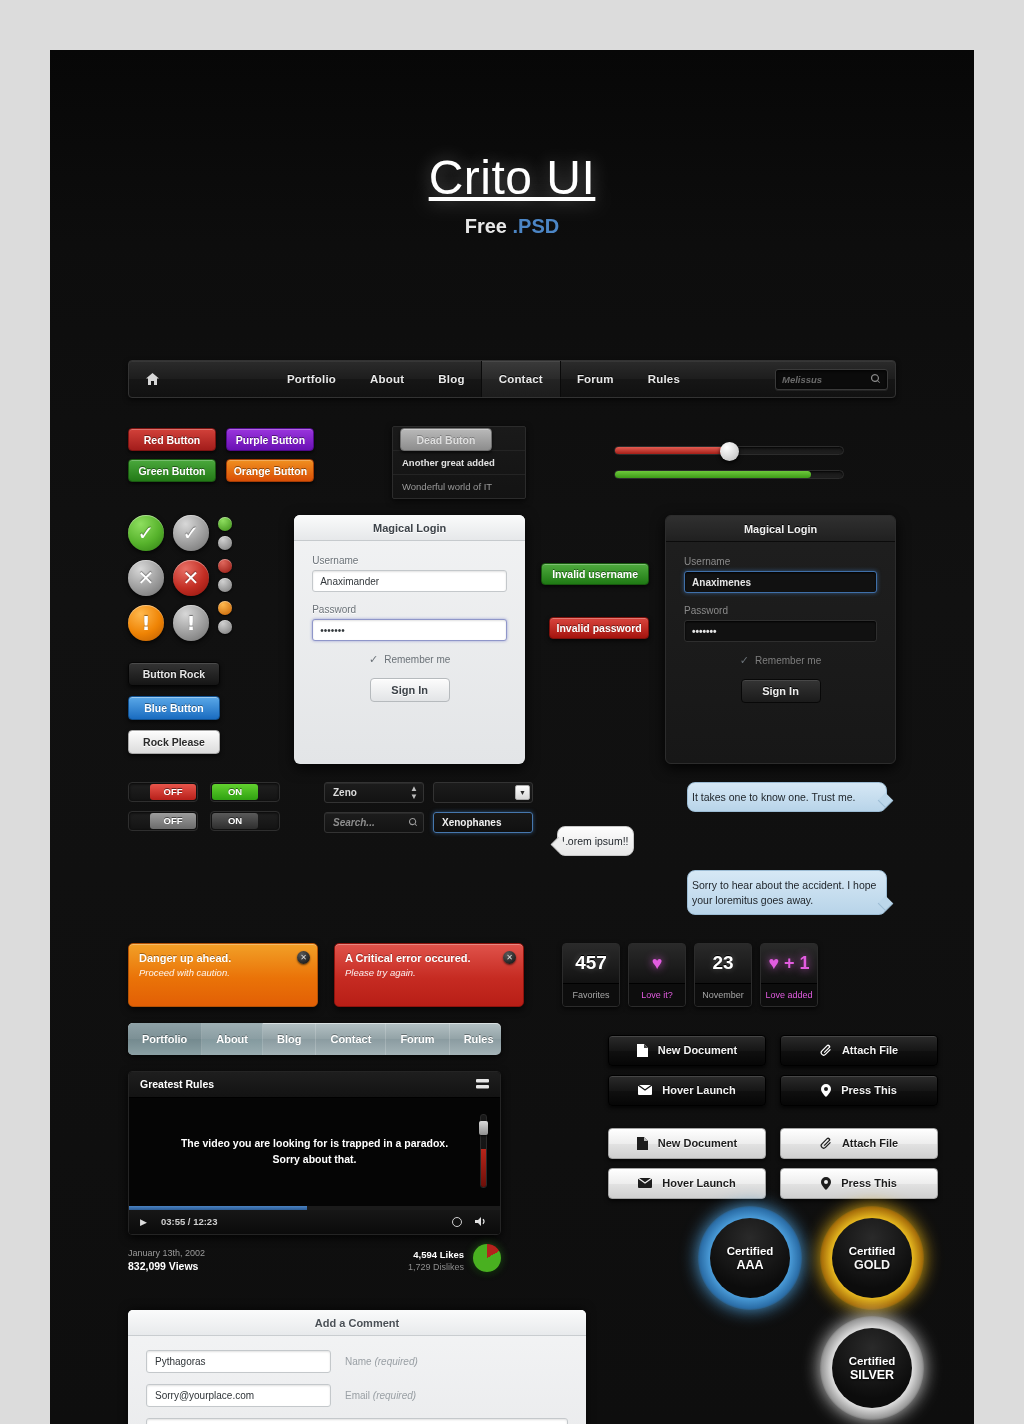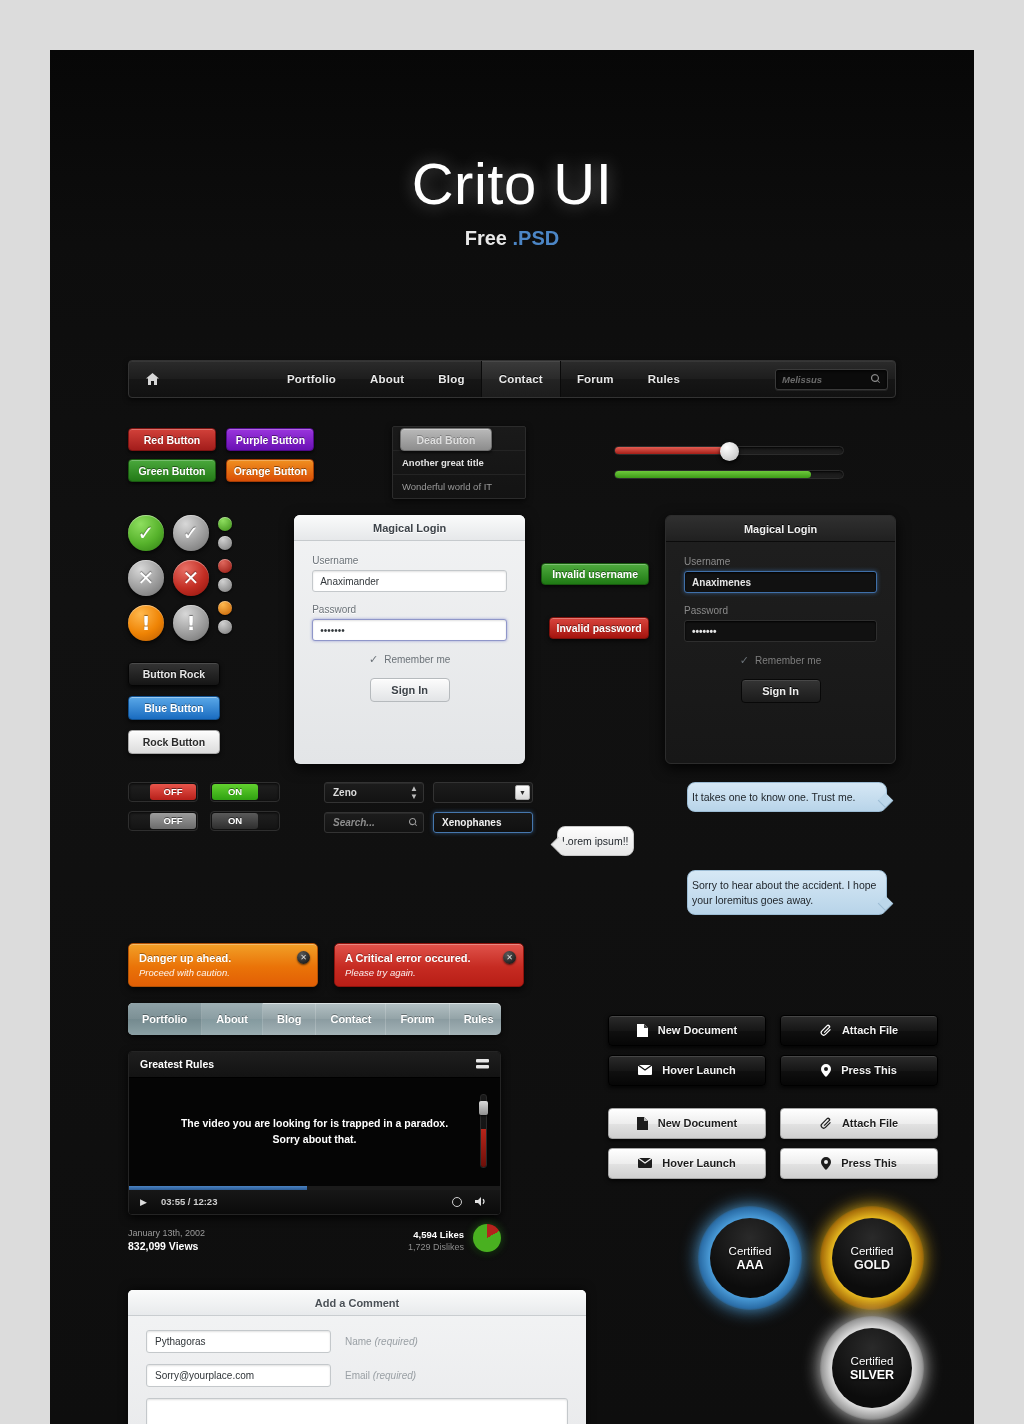--- a/index.html
+++ b/index.html
@@ -12,22 +12,23 @@
     position:relative;
   }
   .canvas {
     position:absolute; left:50px; top:50px; width:924px; height:1374px;
     background:linear-gradient(180deg,#070707 0%,#0d0d0d 14%,#111 40%,#0e0e0e 100%);
     overflow:hidden;
   }
   
   .hero { text-align:center; padding-top:100px; }
   .hero h1 {
-    font-size:58px; font-weight:400; color:#fff; letter-spacing:0.5px;
+    font-size:48px; font-weight:400; color:#fff; letter-spacing:0.5px;
     text-shadow:0 0 18px rgba(255,255,255,0.35);
+    text-decoration:underline;
   }
   .hero .sub { margin-top:10px; font-size:20px; font-weight:bold; color:#e8e8e8; }
   .hero .sub .psd { color:#4c86c6; }
 
   
   .kit { position:absolute; left:78px; top:310px; width:768px; }
 
   
   .navbar {
     height:38px; border-radius:4px; display:flex; align-items:stretch;
@@ -399,21 +400,21 @@
   .badge { position:absolute; width:104px; height:104px; }
   .badge .scallop {
     position:absolute; inset:0; border-radius:50%;
     filter:drop-shadow(0 0 9px currentColor);
   }
   .badge .inner {
     position:absolute; inset:12px; border-radius:50%;
     background:radial-gradient(circle at 50% 25%, #2a2a2a, #0c0c0c 70%);
     display:flex; flex-direction:column; align-items:center; justify-content:center;
   }
-  .badge .bt1 { font-size:11.5px; font-weight:normal; color:#fff; text-shadow:0 1px 2px #000; }
+  .badge .bt1 { font-size:11.5px; font-weight:bold; color:#fff; text-shadow:0 1px 2px #000; }
   .badge .bt2 { font-size:12.5px; font-weight:bold; margin-top:1px; text-shadow:0 1px 2px #000; }
 </style>
 </head>
 <body>
 
 <div class="canvas">
 
   <div class="hero">
     <h1>Crito UI</h1>
     <div class="sub">
@@ -451,21 +452,21 @@
         <br>
         <div class="cbtn green">Green Button</div>
         <div class="cbtn orange">Orange Button</div>
       </div>
       <div style="width:108px;margin-left:-182px;margin-top:0;position:relative;left:182px;">
         <div class="cbtn dead" style="width:92px;">Dead Buton</div>
       </div>
 
       <div class="dropdown" style="margin-left:66px;">
         <div class="dd-item">Drop Down Title</div>
-        <div class="dd-item strong">Another great title</div>
+        <div class="dd-item strong">Another great added</div>
         <div class="dd-item">Wonderful world of IT</div>
       </div>
 
       <div class="sliders">
         <div class="slider-track">
           <div class="slider-fill red"></div>
           <div class="slider-knob"></div>
         </div>
         <div class="slider-track">
           <div class="slider-fill green"></div>
@@ -491,21 +492,21 @@
             <div class="icmini s"></div>
             <div class="icmini r" style="margin-top:9px;"></div>
             <div class="icmini s"></div>
             <div class="icmini o" style="margin-top:9px;"></div>
             <div class="icmini s"></div>
           </div>
         </div>
         <div style="margin-top:12px;">
           <div class="rockbtn dark">Button Rock</div>
           <div class="rockbtn blue">Blue Button</div>
-          <div class="rockbtn light">Rock Button</div>
+          <div class="rockbtn light">Rock Please</div>
         </div>
       </div>
 
       <div class="login-light">
         <div class="lhead">Magical Login</div>
         <div class="lbody">
           <label>Username</label>
           <div class="fld">Anaximander</div>
           <label>Password</label>
           <div class="fld focus">•••••••</div>
@@ -593,20 +594,38 @@
           <div class="atitle">Danger up ahead.</div>
           <div class="asub">Proceed with caution.</div>
         </div>
         <div class="alertbox err">
           <div class="xclose">✕</div>
           <div class="atitle">A Critical error occured.</div>
           <div class="asub">Please try again.</div>
         </div>
       </div>
 
+      <div class="statcards">
+        <div class="statcard">
+          <div class="top">457</div>
+          <div class="bot">Favorites</div>
+        </div>
+        <div class="statcard">
+          <div class="top heart">♥</div>
+          <div class="bot pink">Love it?</div>
+        </div>
+        <div class="statcard">
+          <div class="top">23</div>
+          <div class="bot">November</div>
+        </div>
+        <div class="statcard">
+          <div class="top heart">♥ + 1</div>
+          <div class="bot pink">Love added</div>
+        </div>
+      </div>
     </div>
 
     <div style="display:flex;">
       <div class="tabsrow">
         <div class="tabs">
           <div class="tab sel">Portfolio</div>
           <div class="tab sel2">About</div>
           <div class="tab">Blog</div>
           <div class="tab">Contact</div>
           <div class="tab">Forum</div>

